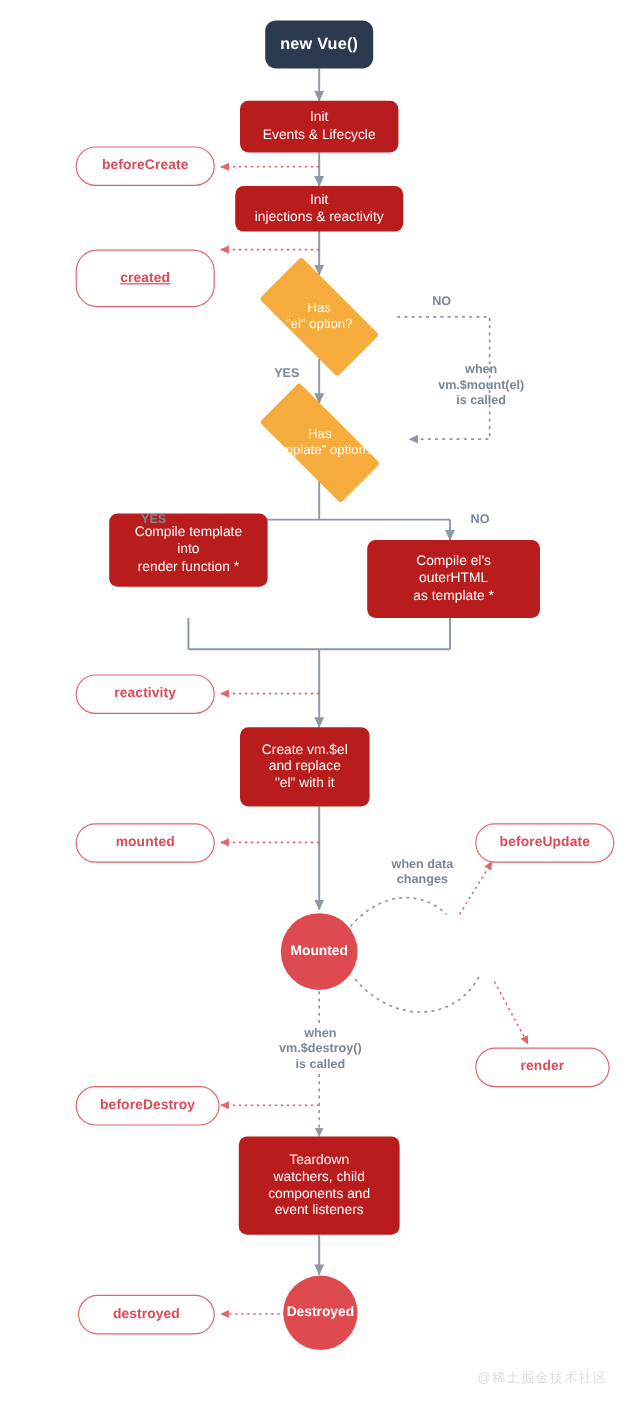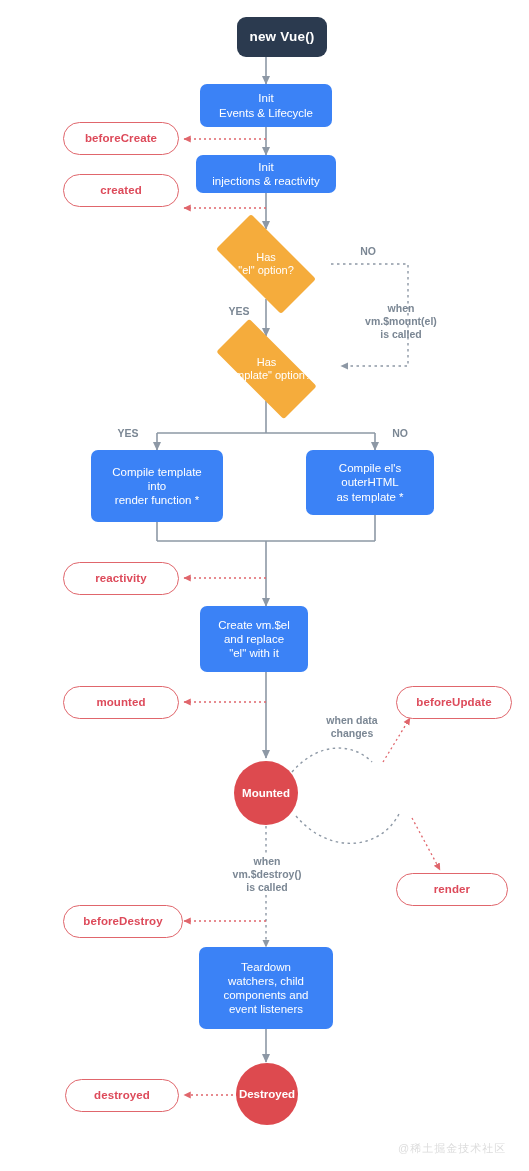--- a/index.html
+++ b/index.html
@@ -39,21 +39,21 @@
   .node-start {
     background: #2b3a4f;
     color: #ffffff;
     border-radius: 9px;
     font-size: 13.5px;
     font-weight: bold;
     letter-spacing: 0.2px;
   }
   
   .node-green {
-    background: #3b82f6;
+    background: #b91c1c;
     color: #ffffff;
     border-radius: 7px;
     font-size: 11.5px;
     font-weight: normal;
   }
   
   .node-diamond {
     background: transparent;
     color: #ffffff;
     font-size: 11px;
@@ -184,65 +184,65 @@
       <line x1="266" y1="921" x2="184" y2="921" marker-end="url(#arrow-red-left)"></line>
 
       <line x1="238" y1="1095" x2="184" y2="1095" marker-end="url(#arrow-red-left)"></line>
 
       <path d="M383,762 L410,718" marker-end="url(#arrow-red)"></path>
 
       <path d="M412,818 L440,870" marker-end="url(#arrow-red)"></path>
     </g>
   </svg>
 
-  <div class="node node-start" style="left:221px; top:17px; width:90px; height:40px;margin-left:16px;">new Vue()</div>
+  <div class="node node-start" style="left:221px; top:17px; width:90px; height:40px;">new Vue()</div>
 
   <div class="node node-green" style="left:200px; top:84px; width:132px; height:43px;">Init
 Events &amp; Lifecycle</div>
 
   <div class="node node-green" style="left:196px; top:155px; width:140px; height:38px;">Init
 injections &amp; reactivity</div>
 
   <div class="node node-diamond" style="left:201px; top:229px; width:130px; height:70px;">
     <span class="dia-shape"></span>
     <span class="dia-label">Has
 "el" option?</span>
   </div>
 
   <div class="node node-diamond" style="left:199px; top:336px; width:135px; height:66px;">
     <span class="dia-shape"></span>
     <span class="dia-label">Has
 "template" option?</span>
   </div>
 
-  <div class="node node-green" style="left:91px; top:450px; width:132px; height:72px;">Compile template
+  <div class="node node-green" style="left:91px; top:428px; width:132px; height:61px;">Compile template
 into
 render function *</div>
 
-  <div class="node node-green" style="left:306px; top:450px; width:128px; height:65px;text-align:center;">Compile el's
+  <div class="node node-green" style="left:306px; top:450px; width:144px; height:65px;text-align:center;">Compile el's
 outerHTML
 as template *</div>
 
   <div class="node node-green" style="left:200px; top:606px; width:108px; height:66px;">Create vm.$el
 and replace
 "el" with it</div>
 
   <div class="node node-circle" style="left:234px; top:761px; width:64px; height:64px;">Mounted</div>
 
 
   <div class="node node-green" style="left:199px; top:947px; width:134px; height:82px;">Teardown
 watchers, child
 components and
 event listeners</div>
 
   <div class="node node-circle" style="left:236px; top:1063px; width:62px; height:62px;">Destroyed</div>
 
   <div class="node node-hook" style="left:63px; top:122px; width:116px; height:33px;">beforeCreate</div>
 
-  <div class="node node-hook" style="left:63px; top:174px; width:116px; height:33px;">created</div>
+  <div class="node node-hook" style="left:63px; top:208px; width:116px; height:48px;text-decoration:underline;">created</div>
 
   <div class="node node-hook" style="left:63px; top:562px; width:116px; height:33px;">reactivity</div>
 
   <div class="node node-hook" style="left:63px; top:686px; width:116px; height:33px;">mounted</div>
 
   <div class="node node-hook" style="left:396px; top:686px; width:116px; height:33px;">beforeUpdate</div>
 
   <div class="node node-hook" style="left:396px; top:873px; width:112px; height:33px;">render</div>
 
   <div class="node node-hook" style="left:63px; top:905px; width:120px; height:33px;">beforeDestroy</div>

